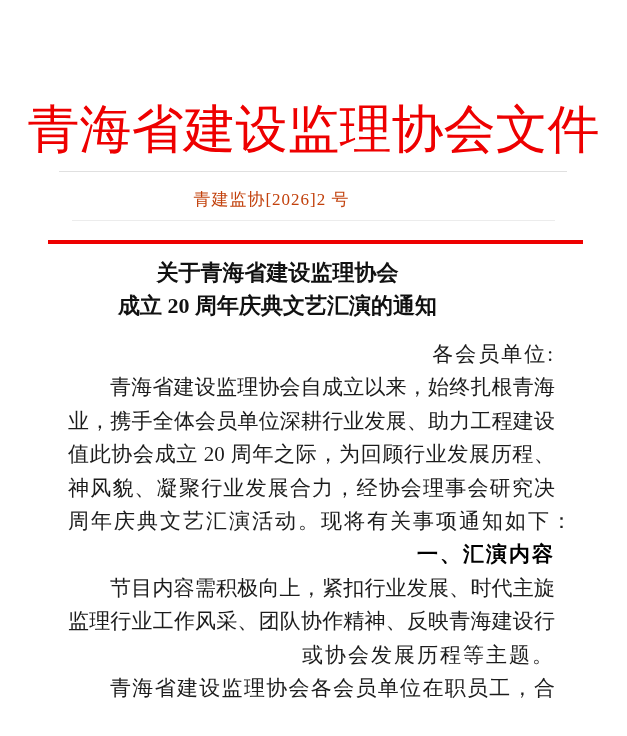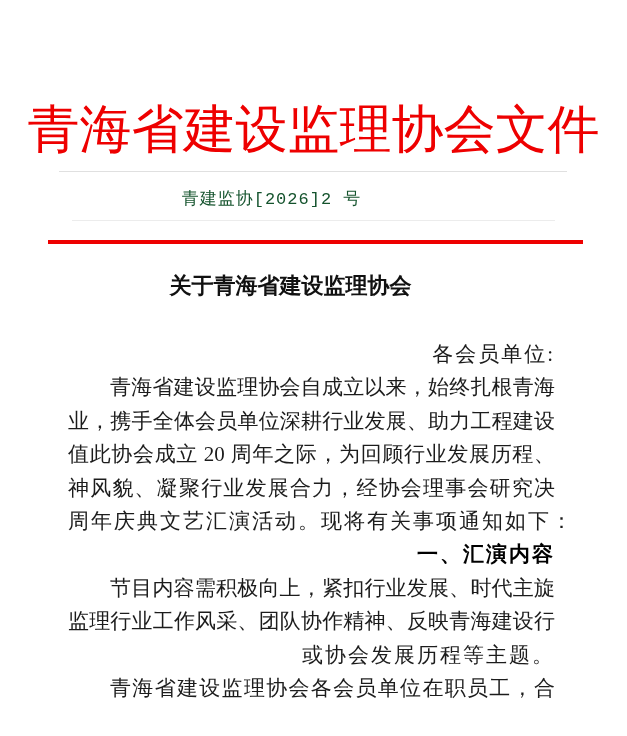--- a/index.html
+++ b/index.html
@@ -20,25 +20,25 @@
     font-family:"Liberation Serif","DejaVu Serif",serif;
     letter-spacing:0px;
   }
   .rule{position:absolute;}
   .rule.thin1{top:171px;left:59px;width:508px;height:1px;background:#e0e0e0;}
   .rule.thin2{top:220px;left:72px;width:483px;height:1px;background:#ececec;}
   .rule.red{top:240px;left:48px;width:535px;height:4px;background:#ee0000;}
   .doc-number{
     position:absolute;top:189px;left:0;width:543px;
     text-align:center;font-size:17px;line-height:22px;
-    color:#14532d;letter-spacing:1px;font-family:Liberation Mono, monospace;
+    color:#c2410c;letter-spacing:1px;
   }
   
   .title{
-    position:absolute;top:256px;left:0;width:555px;margin:13px;
+    position:absolute;top:256px;left:0;width:555px;margin:0;
     text-align:center;font-weight:bold;color:#111;
     font-size:22px;line-height:33px;
     font-family:"Liberation Serif","DejaVu Serif",serif;
   }
   .title .tl{display:block;}
   
   .body{
     position:absolute;top:338px;left:68px;width:487px;
     font-size:21px;color:#1c1c1c;
   }
@@ -68,20 +68,21 @@
   <div class="rule thin1"></div>
 
   <div class="doc-number">青建监协[2026]2 号</div>
 
   <div class="rule thin2"></div>
 
   <div class="rule red"></div>
 
   <h1 class="title">
     <span class="tl">关于青海省建设监理协会</span>
+    <span class="tl">成立 20 周年庆典文艺汇演的通知</span>
   </h1>
 
   <div class="body">
     <div class="ln">各会员单位:</div>
     <div class="ln indent just">青海省建设监理协会自成立以来，始终扎根青海建设监理行</div>
     <div class="ln just">业，携手全体会员单位深耕行业发展、助力工程建设提质增效。</div>
     <div class="ln just">值此协会成立 20 周年之际，为回顾行业发展历程、展现监理人精</div>
     <div class="ln just">神风貌、凝聚行业发展合力，经协会理事会研究决定，举办成立 20</div>
     <div class="ln">周年庆典文艺汇演活动。现将有关事项通知如下：</div>
     <div class="ln heading indent">一、汇演内容</div>

